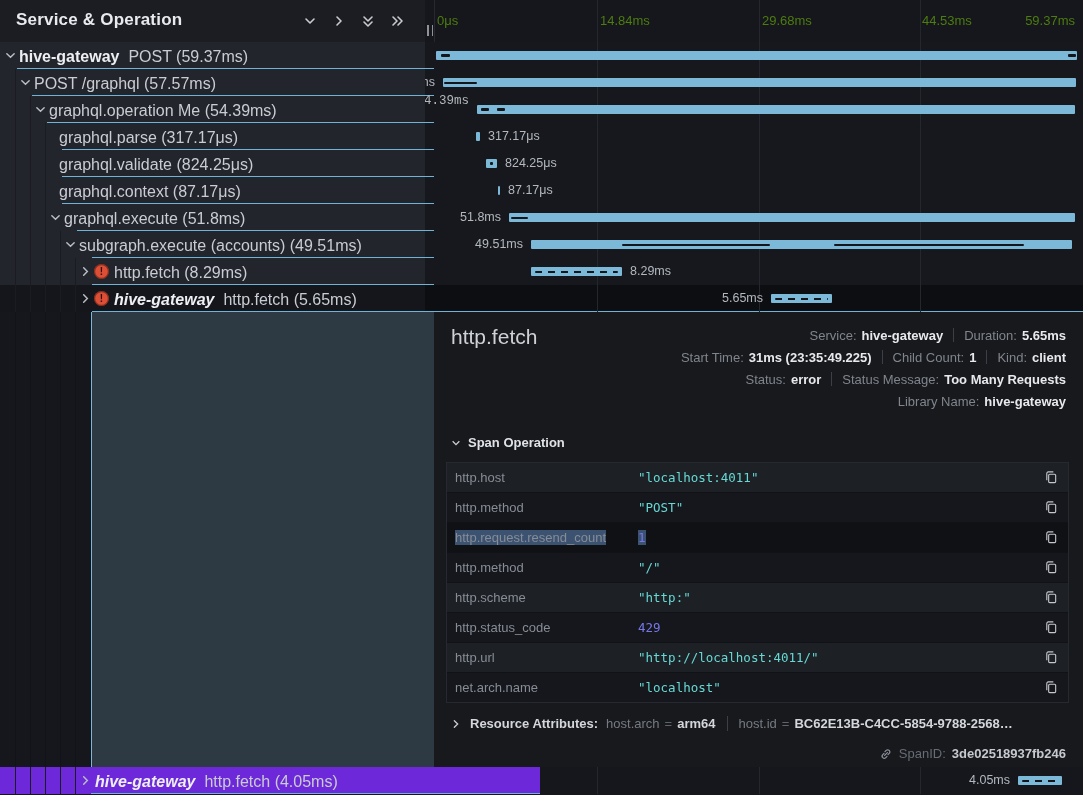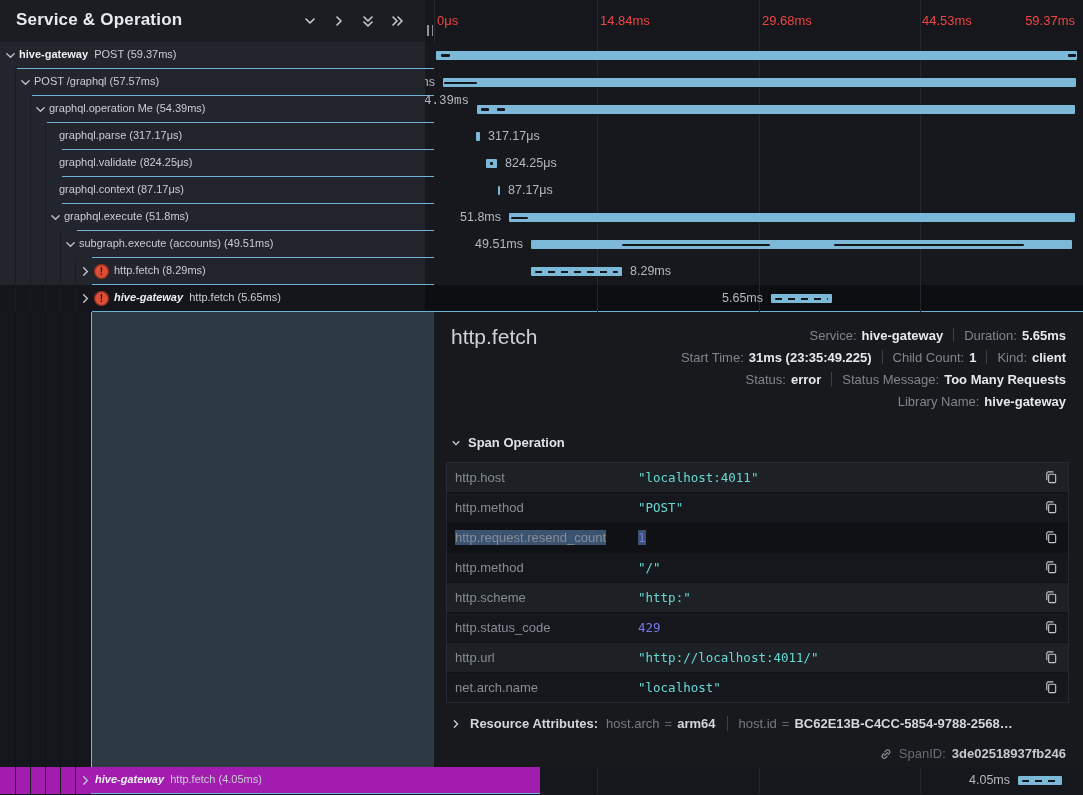--- a/index.html
+++ b/index.html
@@ -6,32 +6,32 @@
   .app{position:relative;width:1083px;height:795px;background:#15171c;overflow:hidden;
        font-family:"Liberation Sans",sans-serif;color:#c9cdd3;}
   
   .hdr-left{position:absolute;left:0;top:0;width:425px;height:42px;background:#1b1d22;}
   .hdr-title{position:absolute;left:16px;top:10px;font-size:17px;font-weight:700;color:#e8eaee;letter-spacing:.2px;}
   .hdr-icons{position:absolute;left:302px;top:14px;display:flex;gap:12px;}
   .icon-btn{width:17px;height:15px;display:flex;align-items:center;justify-content:center;cursor:pointer;}
   .resizer{position:absolute;left:425px;top:25px;width:10px;height:12px;display:flex;gap:3px;justify-content:center;}
   .resizer i{display:block;width:1.5px;height:11px;background:#8e939b;}
   .vline-divider{position:absolute;left:434px;top:0;width:1px;height:42px;background:#26292f;}
-  .ruler-tick{position:absolute;top:13px;font-size:13px;color:#ef4444;white-space:nowrap;}
+  .ruler-tick{position:absolute;top:13px;font-size:13px;color:#4d7c0f;white-space:nowrap;}
   
   .grid{position:absolute;width:1px;background:#24272d;pointer-events:none;}
   
   .trow{position:absolute;left:0;width:1083px;height:27px;}
   .tname{position:absolute;left:0;top:0;width:425px;height:27px;background:#22252b;}
   .ttl{position:absolute;left:425px;right:0;top:0;height:27px;background:#16181d;}
   .trow.sel .tname{background:#14161b;}
   .trow.sel .ttl{background:#0c0e12;}
   .guide{position:absolute;top:0;width:1px;background:#1a1c21;}
   .rborder{position:absolute;height:1px;background:#6fb3d6;}
-  .tlabel{position:absolute;top:6px;font-size:11px;color:#c9cdd3;white-space:nowrap;}
+  .tlabel{position:absolute;top:6px;font-size:16px;color:#c9cdd3;white-space:nowrap;}
   .svc{font-weight:700;color:#edeff3;}
   .svc.it{font-style:italic;}
   .chev{position:absolute;top:8px;cursor:pointer;}
   .err{position:absolute;top:6px;width:15px;height:15px;border-radius:50%;background:#dd4e36;
        box-shadow:inset 0 0 0 1.2px rgba(40,10,5,.45);display:flex;align-items:center;justify-content:center;
        color:#2b120b;font-weight:700;font-size:10px;line-height:1;}
   
   .bars{position:absolute;left:425px;width:658px;overflow:hidden;pointer-events:none;}
   .bar{position:absolute;height:9px;background:#7cb9d8;border-radius:1px;pointer-events:auto;}
   .bmark{position:absolute;background:#14161b;border-radius:1px;}
@@ -66,21 +66,21 @@
   .res-row{position:absolute;left:17px;top:404px;display:flex;align-items:center;font-size:13px;white-space:nowrap;max-width:615px;overflow:hidden;}
   .res-title{font-weight:700;color:#d3d6db;margin:0 8px 0 9px;}
   .res-key{color:#767b83;}
   .res-eq{color:#5f646c;margin:0 5px;}
   .res-val{color:#d3d6db;font-weight:700;}
   .res-div{width:1px;height:15px;background:#3b3f47;margin:0 11px;flex:0 0 auto;}
   .spanid{position:absolute;right:17px;top:434px;display:flex;align-items:center;gap:6px;font-size:13px;}
   .spanid .lab{color:#676c75;}
   .spanid .val{color:#c6c9cf;font-weight:700;}
   
-  .brow-name{position:absolute;left:0;top:767px;width:540px;height:27px;background:#a21caf;}
+  .brow-name{position:absolute;left:0;top:767px;width:540px;height:27px;background:#6d28d9;}
   .brow-border{position:absolute;left:91px;top:793px;width:449px;height:1px;background:#6fb3d6;}
   svg{display:block;}
 </style>
 </head>
 <body>
 
 <div class="app">
 
   <div id="rowsLayer">
       <div class="trow" style="top: 42px;">

